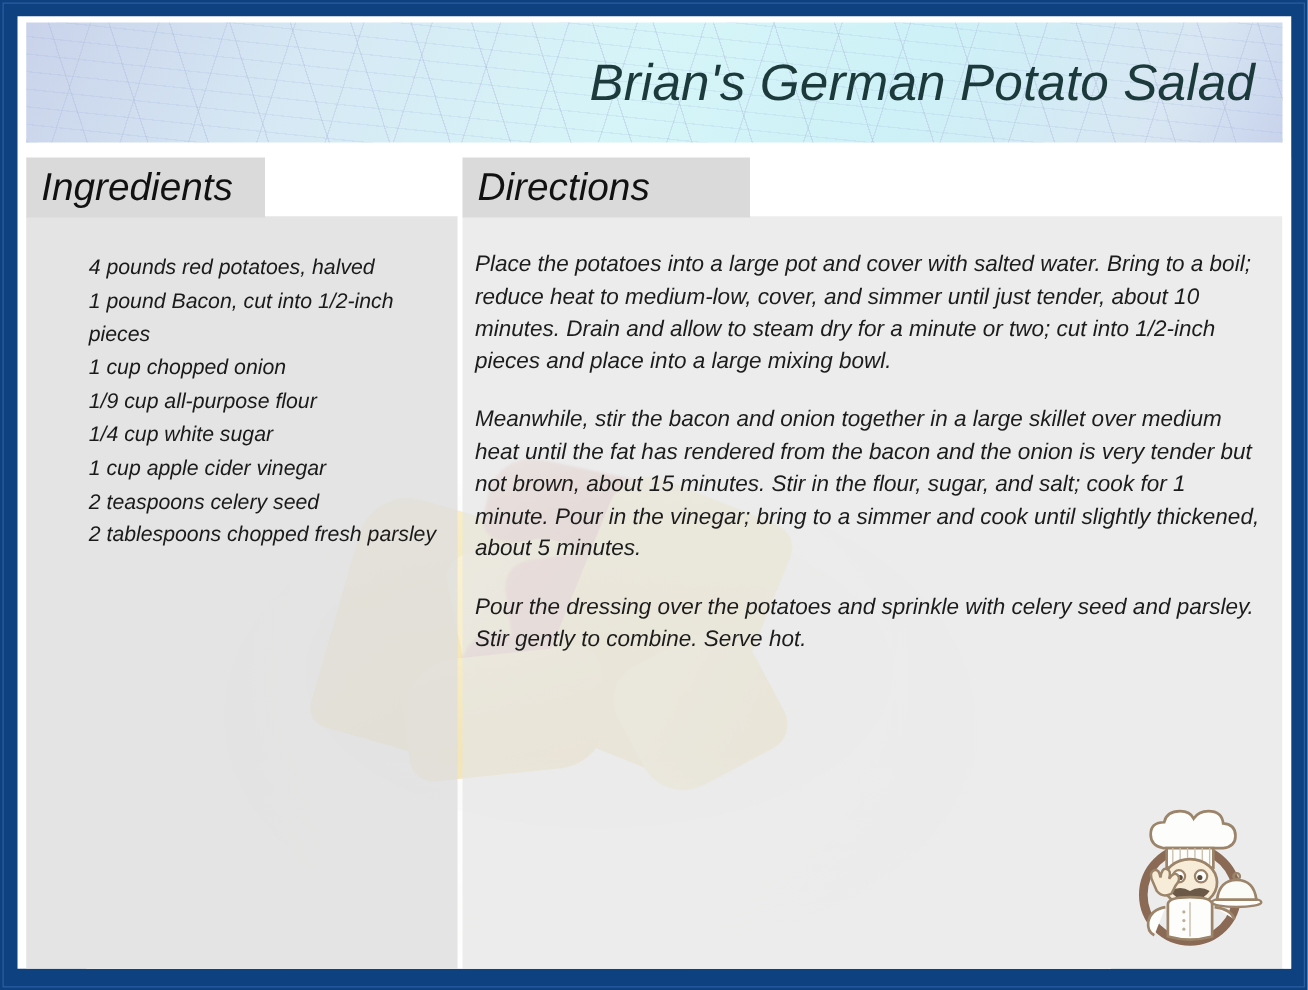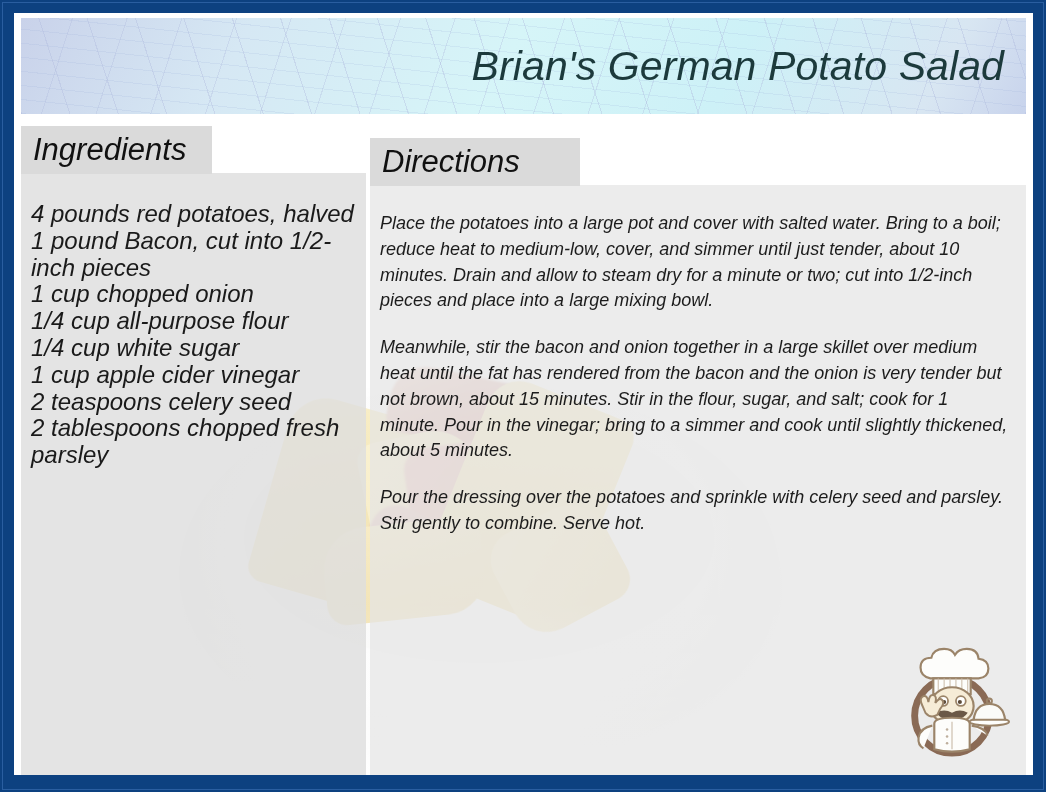--- a/index.html
+++ b/index.html
@@ -160,34 +160,35 @@
     width: 345px;
     bottom: 0;
   }
   .ingredients .panel-body {
     margin-top: -1px;
     width: 345px;
     height: 649px;
     padding: 28px 12px 18px 10px;
   }
   .ing-list {
-    font-size: 24px;
+    font-size: 17px;
     line-height: 26.8px;
     color: #1a1a1a;
+    margin-left: 40px;
   }
   .ing-list li { list-style: none; }
 
   
   .directions {
     left: 356px;
     top: 113px;
     width: 656px;
     bottom: 0;
   }
-  .directions .panel-head { padding-right: 60px; margin-top: 12px; }
+  .directions .panel-head { padding-right: 80px; }
   .directions .panel-body {
     margin-top: -1px;
     width: 656px;
     height: 649px;
     padding: 26px 14px 18px 10px;
     background: rgba(228,228,228,0.72);
   }
   .dir-p {
     font-size: 18px;
     line-height: 25.8px;
@@ -241,21 +242,21 @@
       <div class="title-text">Brian's German Potato Salad</div>
     </div>
 
     <div class="panel ingredients">
       <div class="panel-head">Ingredients</div>
       <div class="panel-body">
         <ul class="ing-list">
           <li>4 pounds red potatoes, halved</li>
           <li>1 pound Bacon, cut into 1/2-inch pieces</li>
           <li>1 cup chopped onion</li>
-          <li>1/4 cup all-purpose flour</li>
+          <li>1/9 cup all-purpose flour</li>
           <li>1/4 cup white sugar</li>
           <li>1 cup apple cider vinegar</li>
           <li>2 teaspoons celery seed</li>
           <li>2 tablespoons chopped fresh parsley</li>
         </ul>
       </div>
     </div>
 
     <div class="panel directions">
       <div class="panel-head">Directions</div>

